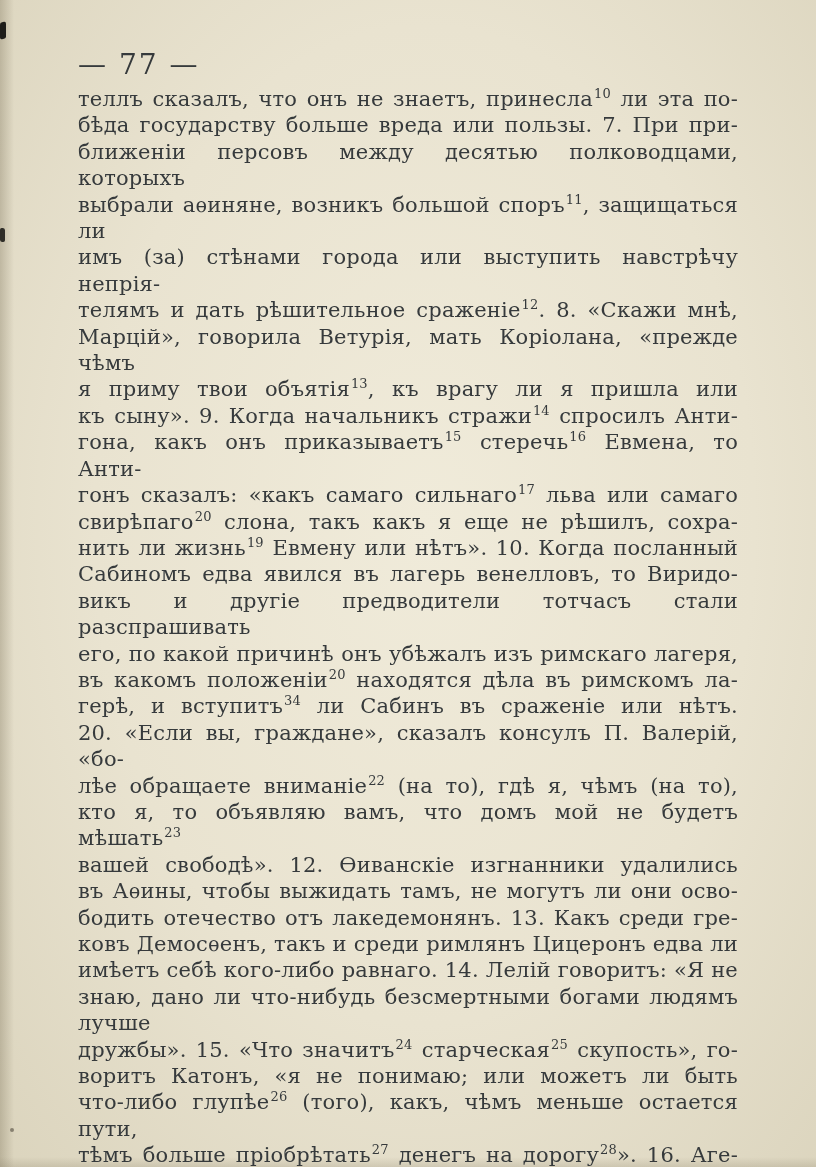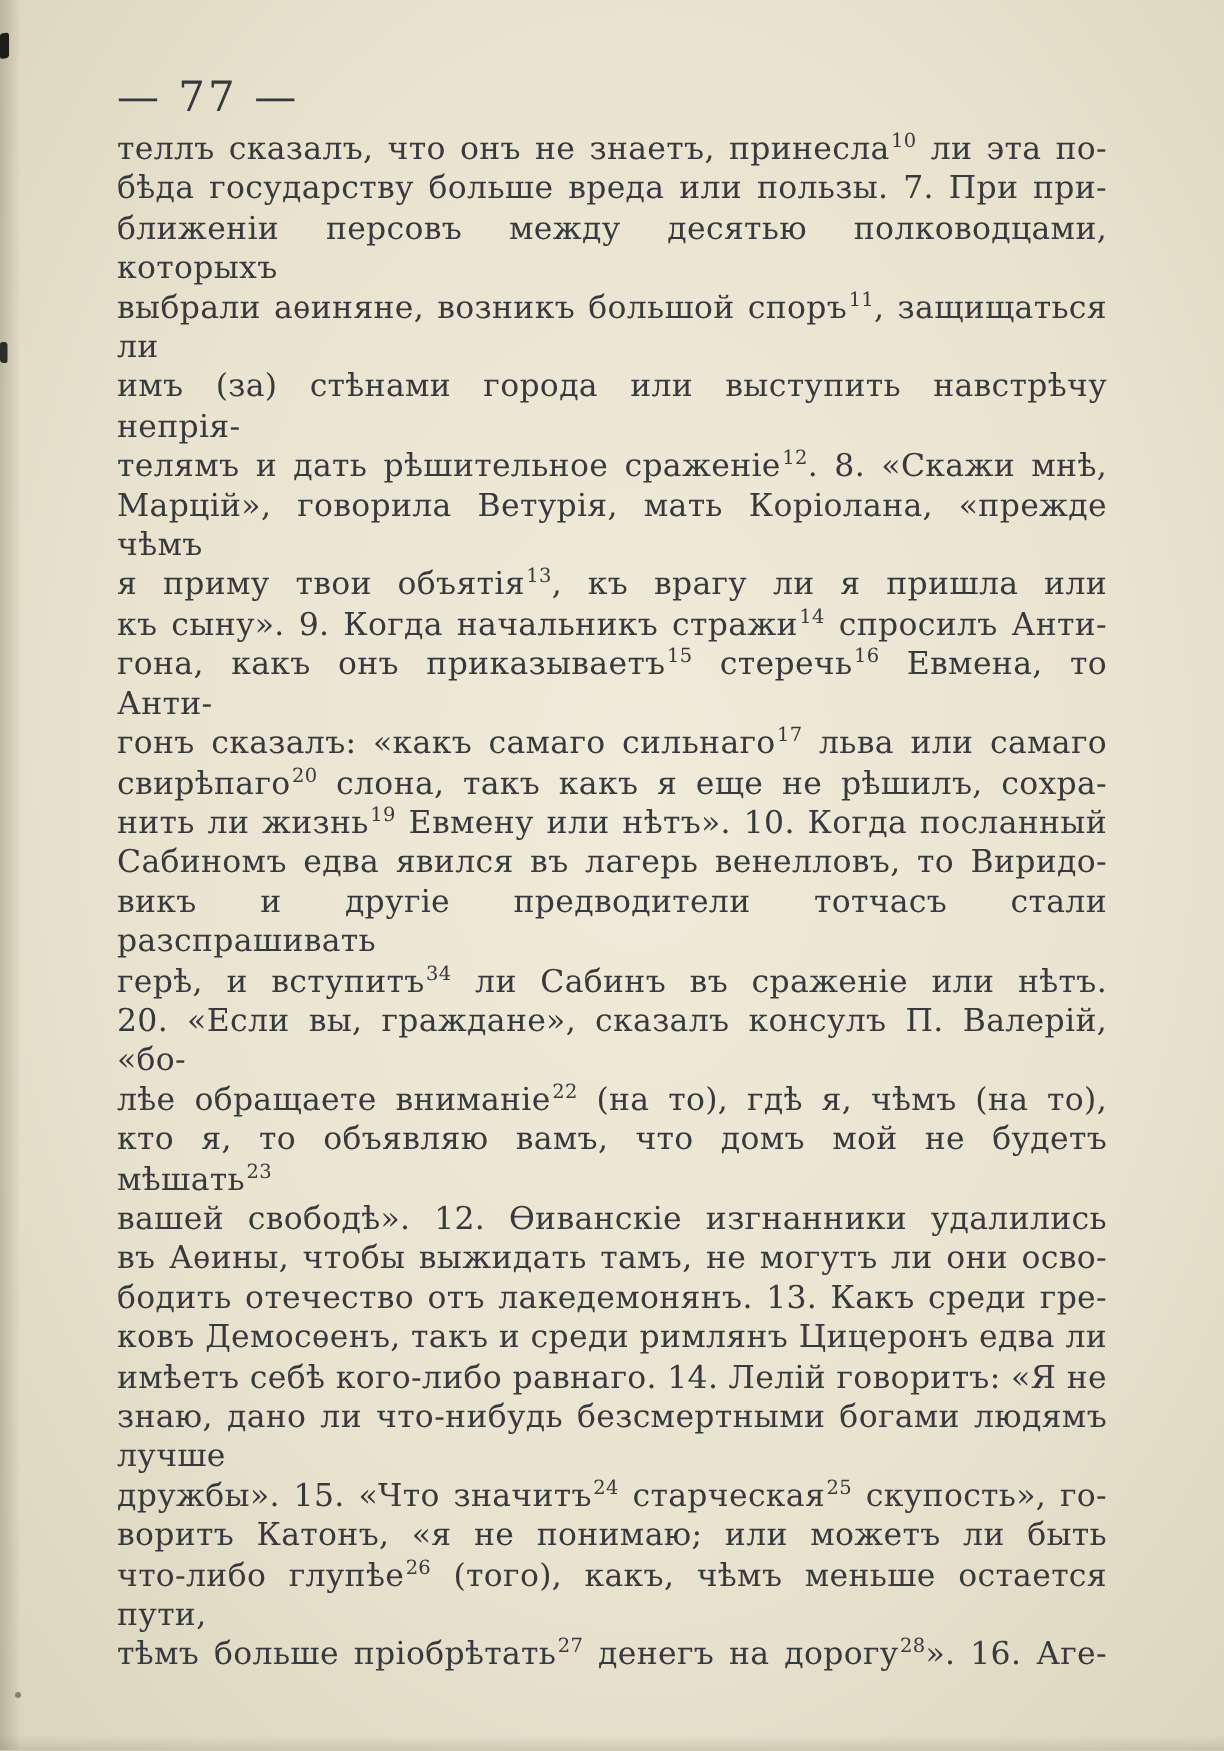--- a/index.html
+++ b/index.html
@@ -90,20 +90,22 @@
       <div class="line">телямъ и дать рѣшительное сраженіе<sup>12</sup>. 8. «Скажи мнѣ,</div>
       <div class="line">Марцій», говорила Ветурія, мать Коріолана, «прежде чѣмъ</div>
       <div class="line">я приму твои объятія<sup>13</sup>, къ врагу ли я пришла или</div>
       <div class="line">къ сыну». 9. Когда начальникъ стражи<sup>14</sup> спросилъ Анти-</div>
       <div class="line">гона, какъ онъ приказываетъ<sup>15</sup> стеречь<sup>16</sup> Евмена, то Анти-</div>
       <div class="line">гонъ сказалъ: «какъ самаго сильнаго<sup>17</sup> льва или самаго</div>
       <div class="line">свирѣпаго<sup>20</sup> слона, такъ какъ я еще не рѣшилъ, сохра-</div>
       <div class="line">нить ли жизнь<sup>19</sup> Евмену или нѣтъ». 10. Когда посланный</div>
       <div class="line">Сабиномъ едва явился въ лагерь венелловъ, то Виридо-</div>
       <div class="line">викъ и другіе предводители тотчасъ стали разспрашивать</div>
+      <div class="line">его, по какой причинѣ онъ убѣжалъ изъ римскаго лагеря,</div>
+      <div class="line">въ какомъ положеніи<sup>20</sup> находятся дѣла въ римскомъ ла-</div>
       <div class="line">герѣ, и вступитъ<sup>34</sup> ли Сабинъ въ сраженіе или нѣтъ.</div>
       <div class="line">20. «Если вы, граждане», сказалъ консулъ П. Валерій, «бо-</div>
       <div class="line">лѣе обращаете вниманіе<sup>22</sup> (на то), гдѣ я, чѣмъ (на то),</div>
       <div class="line">кто я, то объявляю вамъ, что домъ мой не будетъ мѣшать<sup>23</sup></div>
       <div class="line">вашей свободѣ». 12. Ѳиванскіе изгнанники удалились</div>
       <div class="line">въ Аѳины, чтобы выжидать тамъ, не могутъ ли они осво-</div>
       <div class="line">бодить отечество отъ лакедемонянъ. 13. Какъ среди гре-</div>
       <div class="line">ковъ Демосѳенъ, такъ и среди римлянъ Цицеронъ едва ли</div>
       <div class="line">имѣетъ себѣ кого-либо равнаго. 14. Лелій говоритъ: «Я не</div>
       <div class="line">знаю, дано ли что-нибудь безсмертными богами людямъ лучше</div>

